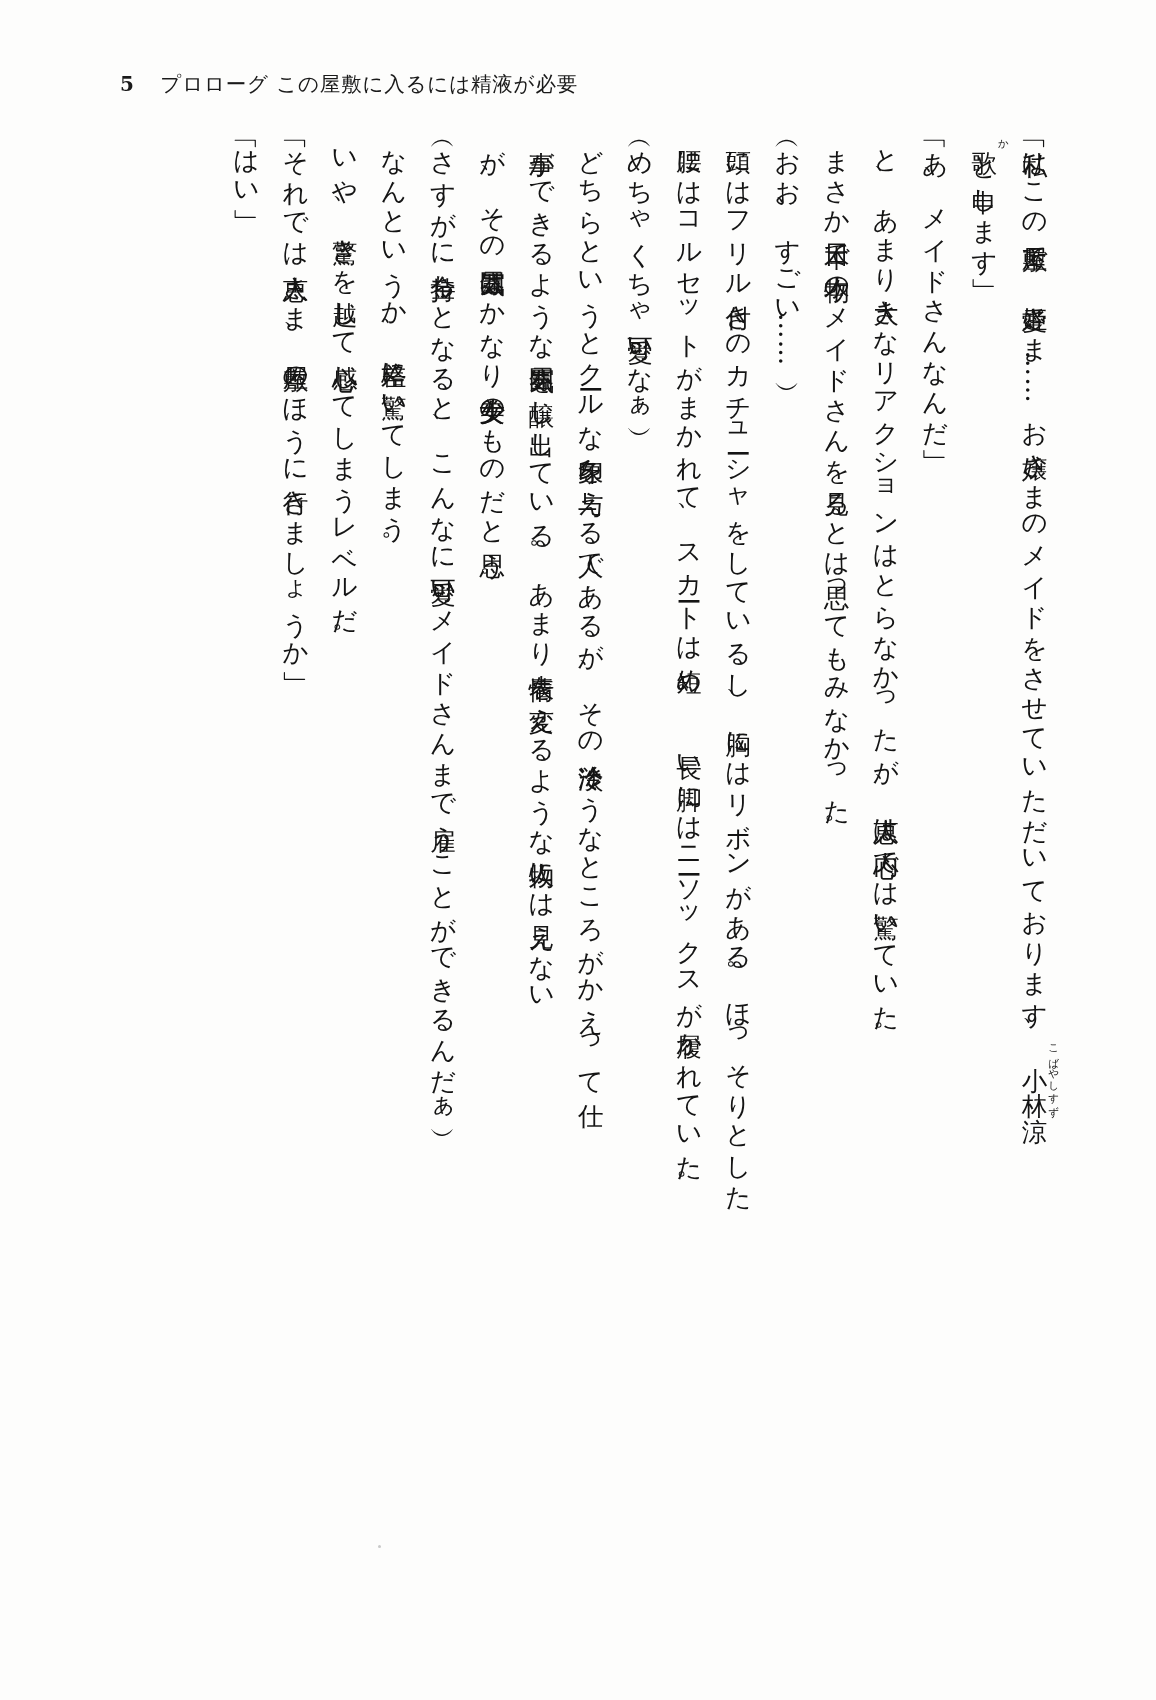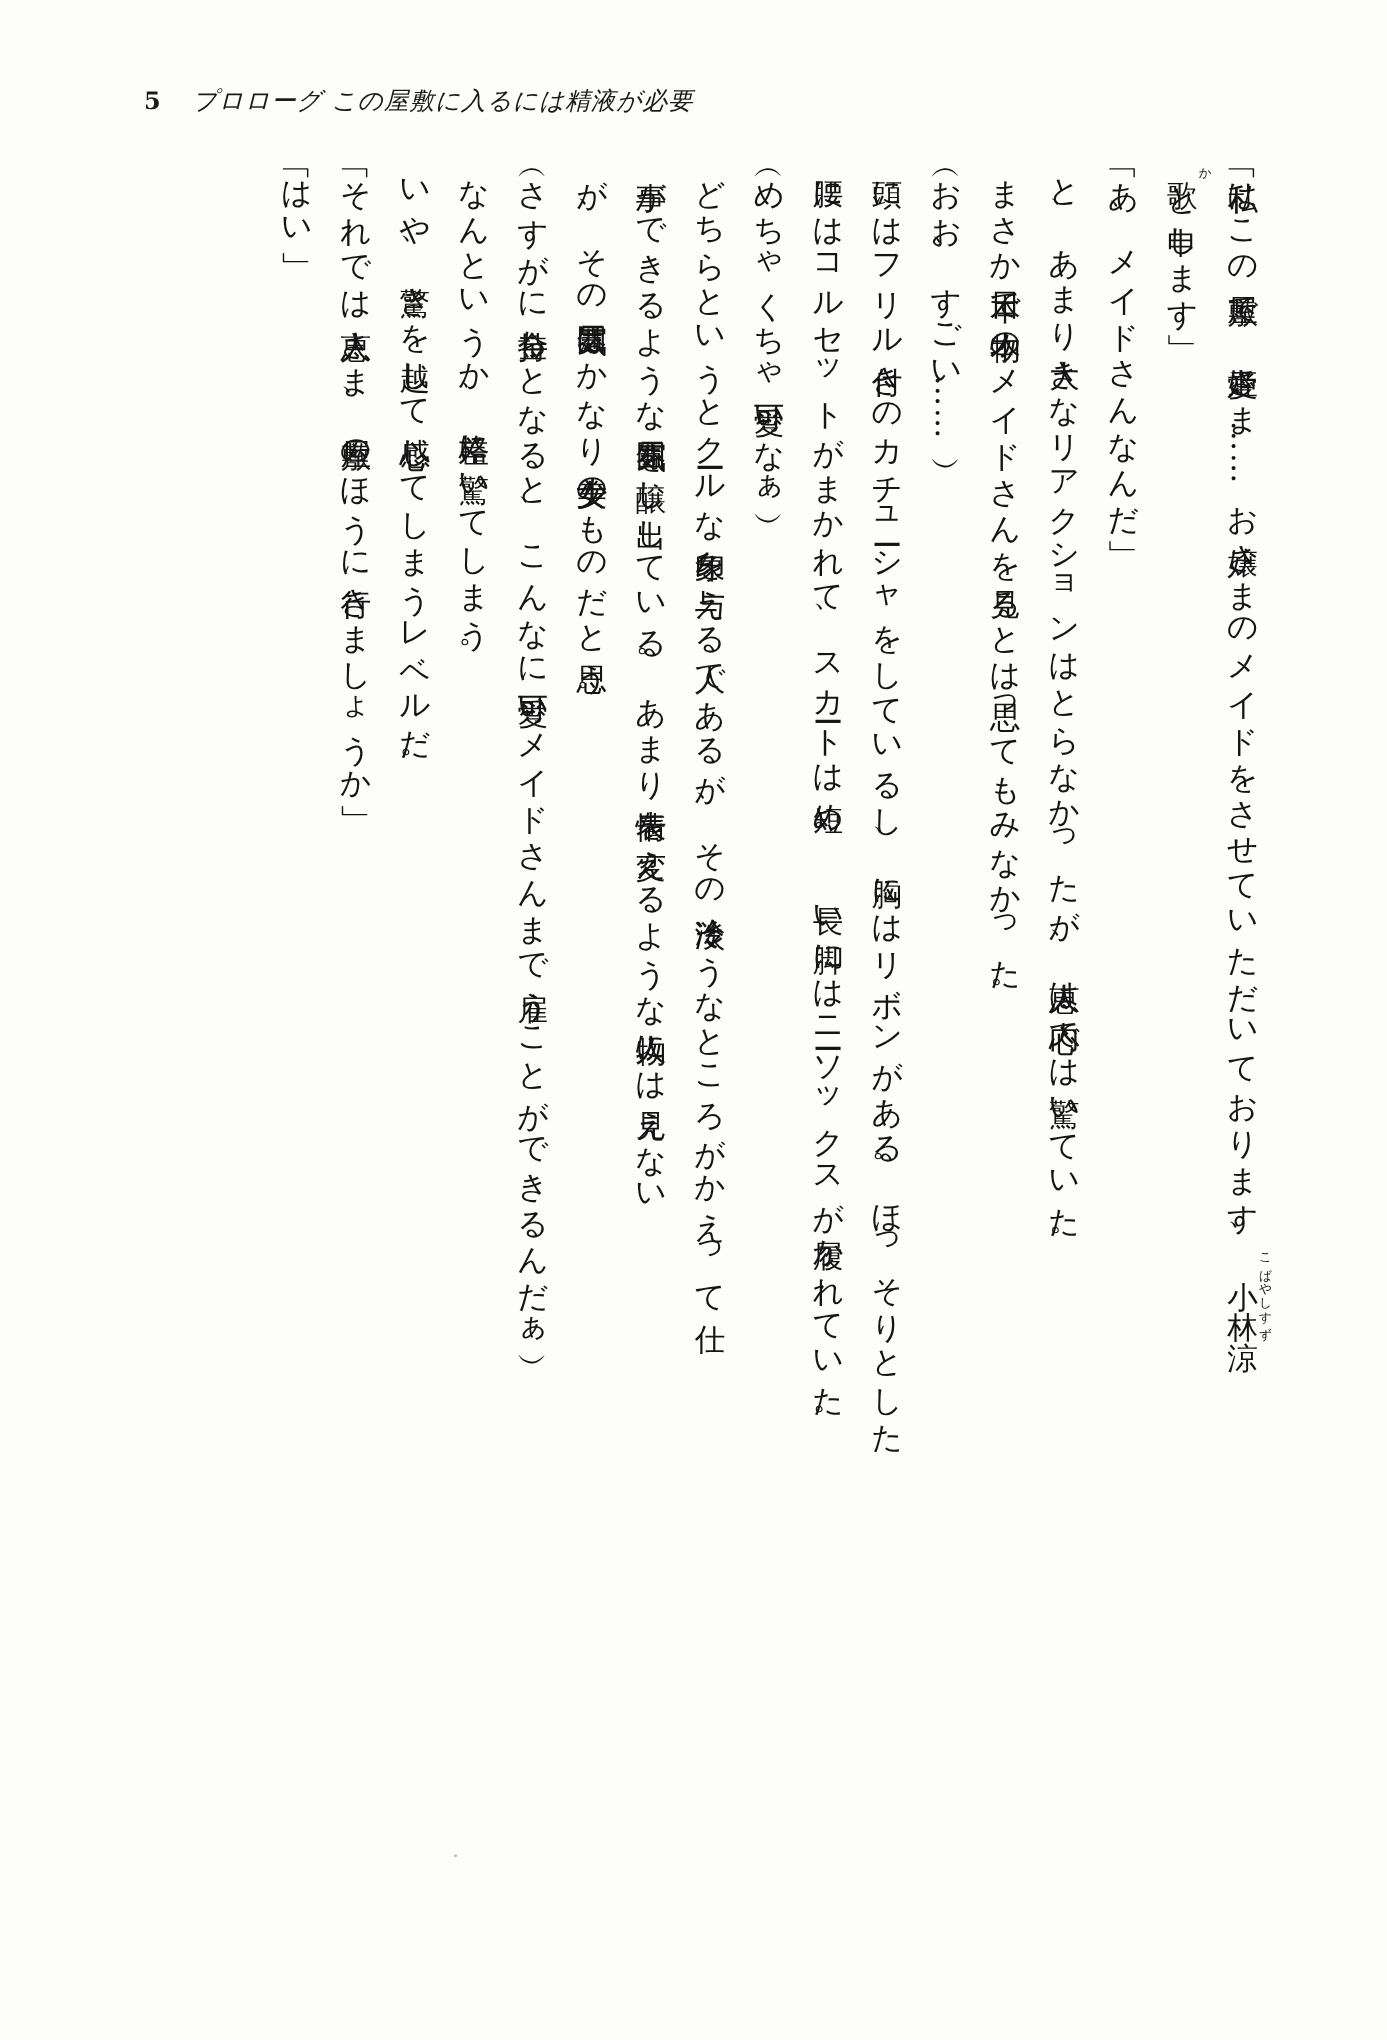--- a/index.html
+++ b/index.html
@@ -34,21 +34,20 @@
     font-weight: 700;
     letter-spacing: 0.02em;
     color: #1a1a1a;
   }
   .header-title {
     font-size: 20.5px;
     margin-left: 26px;
     letter-spacing: 0.04em;
     color: #1a1a1a;
     white-space: nowrap;
-    font-style: italic;
   }
 
   
   .body-area {
     position: absolute;
     top: 132px;
     right: 96px;
     width: 880px;
     height: 1420px;
     writing-mode: vertical-rl;

